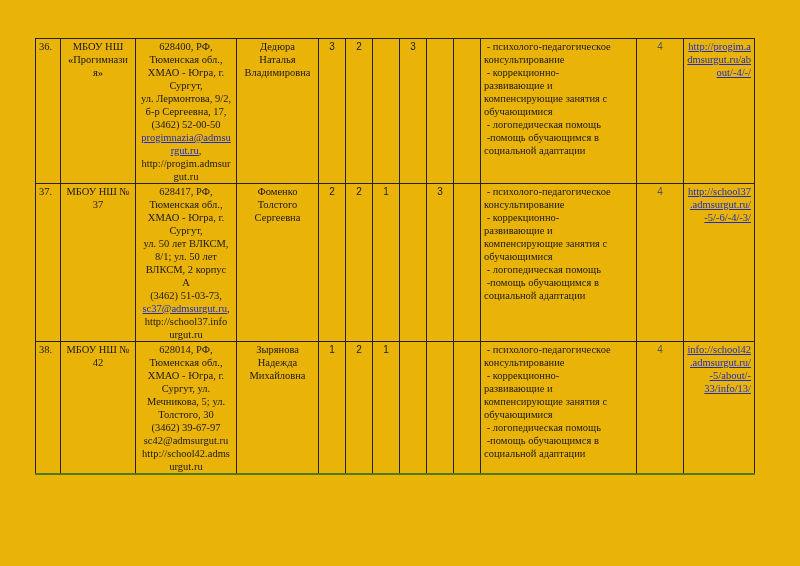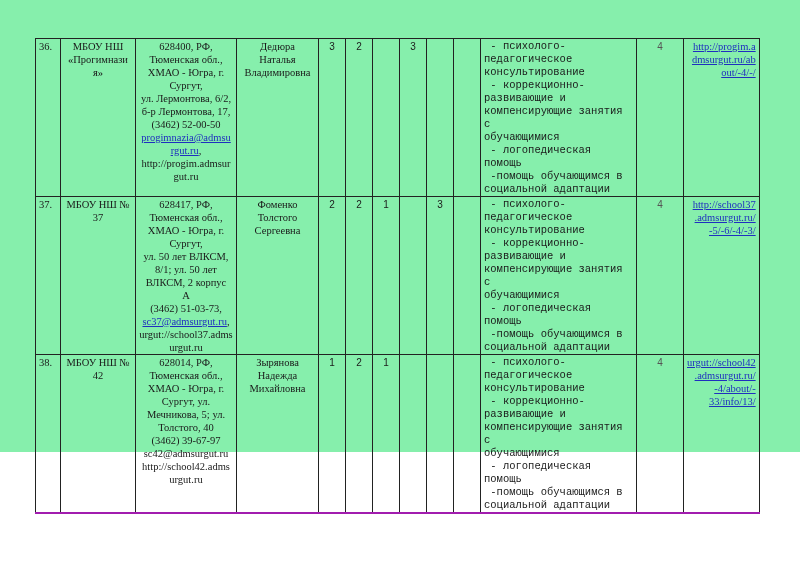--- a/index.html
+++ b/index.html
@@ -6,48 +6,48 @@
       margin: 0;
       padding: 0;
       background: #ffffff;
       width: 800px;
       height: 566px;
       overflow: hidden;
     }
     .page {
       position: relative;
       width: 800px;
-      height: 452px;
-      background: #86efac;
+      height: 566px;
+      background: #eab308;
     }
     table.doc {
       position: absolute;
       left: 35px;
       top: 38px;
       border-collapse: collapse;
       table-layout: fixed;
       font-family: "Liberation Serif", "DejaVu Serif", serif;
       font-size: 10.5px;
       line-height: 13px;
       color: #1a1a1a;
     }
     table.doc td {
       border: 1px solid #222222;
       vertical-align: top;
       padding: 1px 3px 0 3px;
       overflow: hidden;
       word-wrap: break-word;
     }
     table.doc tr.bottom td {
-      border-bottom: 2px solid #a21caf;
+      border-bottom: 2px solid #4d7c0f;
       margin-top: 44px;
     }
     td.c-num { text-align: left; }
     td.c-center { text-align: center; }
-    td.c-left { text-align: left; font-family: Liberation Mono, monospace; }
+    td.c-left { text-align: left; }
     td.c-digit {
       text-align: center;
       font-family: "Liberation Sans", "DejaVu Sans", sans-serif;
       font-size: 10px;
     }
     td.c-cnt {
       text-align: center;
       color: #555555;
       font-family: "Liberation Sans", "DejaVu Sans", sans-serif;
       font-size: 10px;
@@ -86,22 +86,22 @@
           <td class="c-center">
             <span class="line">МБОУ НШ</span>
             <span class="line">«Прогимнази</span>
             <span class="line">я»</span>
           </td>
           <td class="c-center">
             <span class="line">628400, РФ,</span>
             <span class="line">Тюменская обл.,</span>
             <span class="line">ХМАО - Югра, г.</span>
             <span class="line">Сургут,</span>
-            <span class="line">ул. Лермонтова, 6/2,</span>
-            <span class="line">б-р Лермонтова, 17,</span>
+            <span class="line">ул. Лермонтова, 9/2,</span>
+            <span class="line">б-р Сергеевна, 17,</span>
             <span class="line">(3462) 52-00-50</span>
             <span class="line"><a class="link" href="#">progimnazia@admsu</a><br><a class="link" href="#">rgut.ru</a><span>,</span></span>
             <span class="line">http://progim.admsur</span>
             <span class="line">gut.ru</span>
           </td>
           <td class="c-center">
             <span class="line">Дедюра</span>
             <span class="line">Наталья</span>
             <span class="line">Владимировна</span>
           </td>
@@ -135,21 +135,21 @@
             <span class="line">628417, РФ,</span>
             <span class="line">Тюменская обл.,</span>
             <span class="line">ХМАО - Югра, г.</span>
             <span class="line">Сургут,</span>
             <span class="line">ул. 50 лет ВЛКСМ,</span>
             <span class="line">8/1; ул. 50 лет</span>
             <span class="line">ВЛКСМ, 2 корпус</span>
             <span class="line">А</span>
             <span class="line">(3462) 51-03-73,</span>
             <span class="line"><a class="link" href="#">sc37@admsurgut.ru</a><span>,</span></span>
-            <span class="line">urgut://school37.adms</span>
+            <span class="line">http://school37.info</span>
             <span class="line">urgut.ru</span>
           </td>
           <td class="c-center">
             <span class="line">Фоменко</span>
             <span class="line">Толстого</span>
             <span class="line">Сергеевна</span>
           </td>
           <td class="c-digit"><span>2</span></td>
           <td class="c-digit"><span>2</span></td>
           <td class="c-digit"><span>1</span></td>
@@ -175,21 +175,21 @@
           <td class="c-center">
             <span class="line">МБОУ НШ №</span>
             <span class="line">42</span>
           </td>
           <td class="c-center">
             <span class="line">628014, РФ,</span>
             <span class="line">Тюменская обл.,</span>
             <span class="line">ХМАО - Югра, г.</span>
             <span class="line">Сургут, ул.</span>
             <span class="line">Мечникова, 5; ул.</span>
-            <span class="line">Толстого, 40</span>
+            <span class="line">Толстого, 30</span>
             <span class="line">(3462) 39-67-97</span>
             <span class="line">sc42@admsurgut.ru</span>
             <span class="line">http://school42.adms</span>
             <span class="line">urgut.ru</span>
           </td>
           <td class="c-center">
             <span class="line">Зырянова</span>
             <span class="line">Надежда</span>
             <span class="line">Михайловна</span>
           </td>
@@ -204,17 +204,17 @@
             <span class="line">консультирование</span>
             <span class="line"> - коррекционно-</span>
             <span class="line">развивающие и</span>
             <span class="line">компенсирующие занятия с</span>
             <span class="line">обучающимися</span>
             <span class="line"> - логопедическая помощь</span>
             <span class="line"> -помощь обучающимся в</span>
             <span class="line">социальной адаптации</span>
           </td>
           <td class="c-cnt"><span>4</span></td>
-          <td class="c-center"><a class="link" href="#"><span class="line">urgut://school42</span><span class="line">.admsurgut.ru/</span><span class="line">-4/about/-</span><span class="line">33/info/13/</span></a></td>
+          <td class="c-center"><a class="link" href="#"><span class="line">info://school42</span><span class="line">.admsurgut.ru/</span><span class="line">-5/about/-</span><span class="line">33/info/13/</span></a></td>
         </tr>
       </tbody>
   </table>
 </div>
 
 </body></html>

